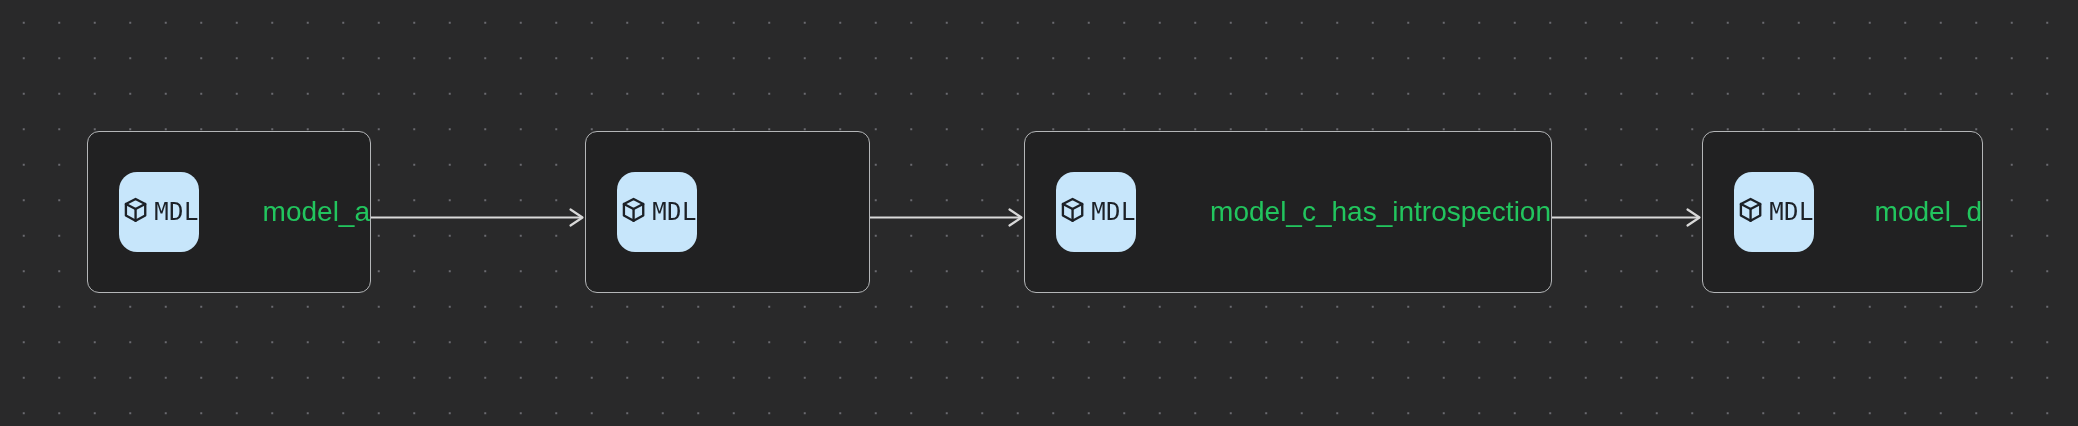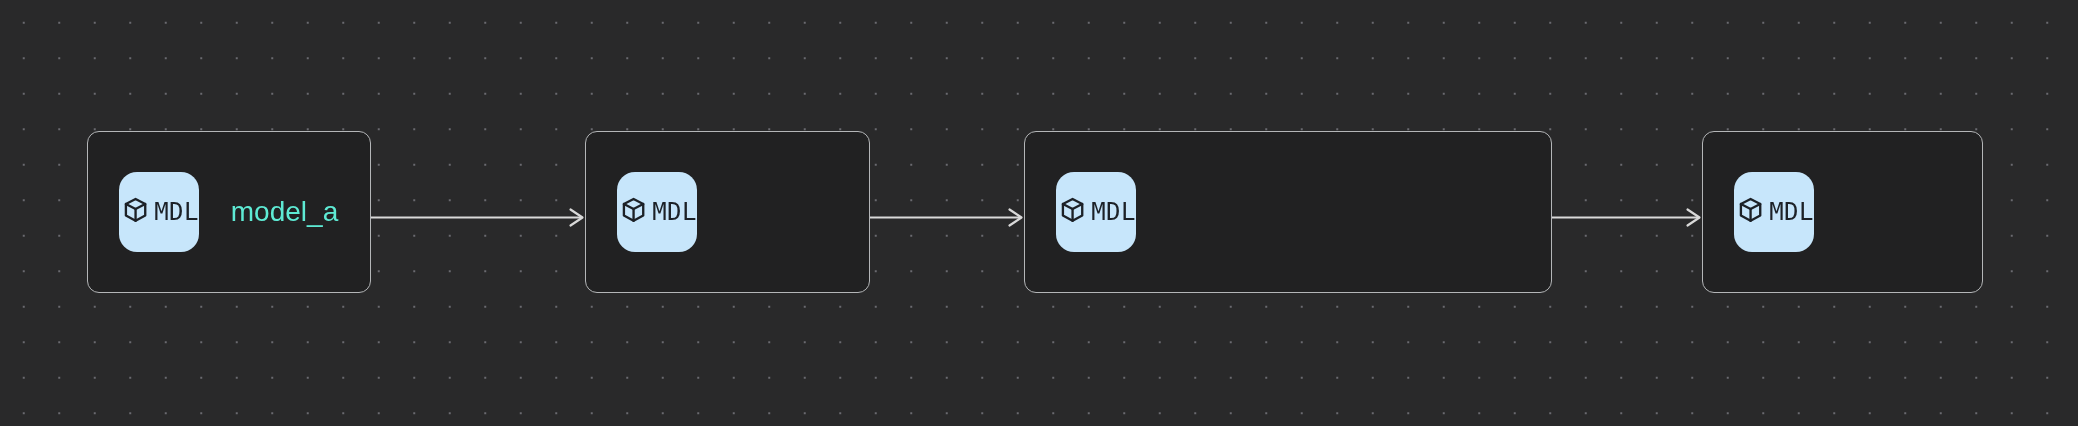--- a/index.html
+++ b/index.html
@@ -58,22 +58,22 @@
   .badge .cube { display: block; }
   .badge .badge-label {
     font-family: "DejaVu Sans Mono", monospace;
     font-size: 24px;
     line-height: 1;
     font-weight: 500;
     letter-spacing: 0.5px;
   }
   .node-label {
     flex: 1 1 auto;
-    text-align: center;
-    color: #5eead4;
+    text-align: right;
+    color: #22c55e;
     font-size: 28px;
     white-space: nowrap;
   }
   .edge-path {
     stroke: #d9d9d9;
     stroke-width: 2.2;
     fill: none;
     stroke-linecap: round;
     stroke-linejoin: round;
   }
@@ -123,26 +123,28 @@
 
   <div class="node" id="node-model-c">
     <div class="badge">
       <svg class="cube" width="34" height="34" viewBox="0 0 24 24" fill="none" stroke="#1c2127" stroke-width="1.7" stroke-linejoin="round" stroke-linecap="round">
         <path d="M12 2.6 L19 6.2 L19 14.6 L12 18.4 L5 14.6 L5 6.2 Z"></path>
         <path d="M5 6.2 L12 9.8 L19 6.2"></path>
         <path d="M12 9.8 L12 18.4"></path>
       </svg>
       <span class="badge-label">MDL</span>
     </div>
+    <div class="node-label">model_c_has_introspection</div>
   </div>
 
   <div class="node" id="node-model-d">
     <div class="badge">
       <svg class="cube" width="34" height="34" viewBox="0 0 24 24" fill="none" stroke="#1c2127" stroke-width="1.7" stroke-linejoin="round" stroke-linecap="round">
         <path d="M12 2.6 L19 6.2 L19 14.6 L12 18.4 L5 14.6 L5 6.2 Z"></path>
         <path d="M5 6.2 L12 9.8 L19 6.2"></path>
         <path d="M12 9.8 L12 18.4"></path>
       </svg>
       <span class="badge-label">MDL</span>
     </div>
+    <div class="node-label">model_d</div>
   </div>
 
 </div>
 
 </body></html>

